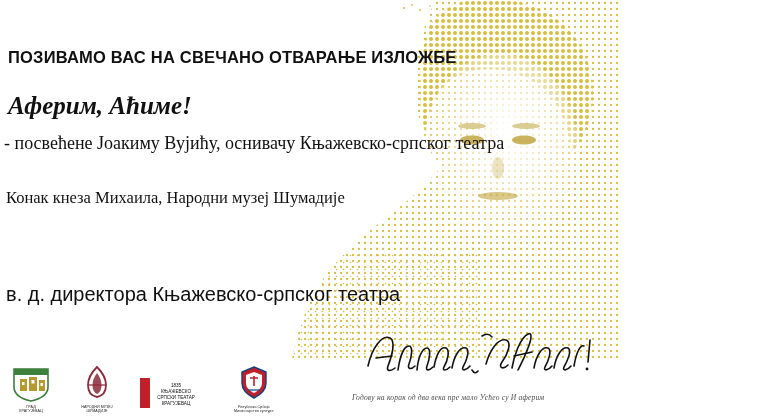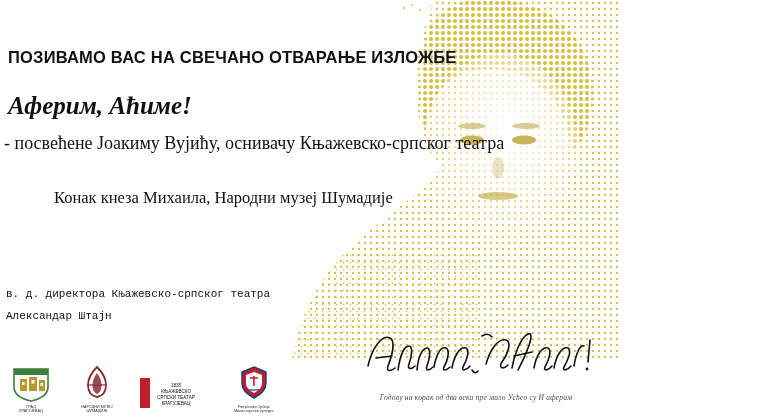--- a/index.html
+++ b/index.html
@@ -69,31 +69,30 @@
   }
   .venue {
     position: absolute;
     left: 6px;
     top: 186px;
     font-family: "Liberation Serif", serif;
     font-size: 16.5px;
     color: #111111;
     line-height: 24px;
     white-space: nowrap;
-    margin-left: 48px;
   }
   .venue div {
     white-space: nowrap;
   }
   .signature-block {
     position: absolute;
     left: 6px;
     top: 283px;
-    font-family: Liberation Mono, monospace;
-    font-size: 11px;
+    font-family: Liberation Sans, sans-serif;
+    font-size: 20px;
     color: #111111;
     line-height: 22px;
   }
   .signature-block div {
     white-space: nowrap;
   }
 
   
   .logos {
     position: absolute;
@@ -126,21 +125,21 @@
     right: 18px;
     bottom: 40px;
     width: 240px;
     height: 54px;
   }
   .script-caption {
     position: absolute;
     right: 20px;
     bottom: 18px;
     width: 248px;
-    text-align: center;
+    text-align: left;
     font-family: "Liberation Serif", serif;
     font-style: italic;
     font-size: 7.5px;
     color: #4a4a4a;
     letter-spacing: 0.2px;
   }
   .stray-dots {
     position: absolute;
     left: 400px;
     top: 2px;
@@ -233,21 +232,20 @@
   <div class="exhibition-title">Аферим, Аћиме!</div>
 
   <div class="subtitle">- посвећене Јоакиму Вујићу, оснивачу Књажевско-српског театра</div>
 
   <div class="venue">
     <div>Конак кнеза Михаила, Народни музеј Шумадије</div>
   </div>
 
   <div class="signature-block">
     <div>в. д. директора Књажевско-српског театра</div>
-    <div>Александар Штајн</div>
   </div>
 
   <div class="script-signature">
     <svg width="240" height="54" viewBox="0 0 240 54" xmlns="http://www.w3.org/2000/svg">
       <g fill="none" stroke="#111111" stroke-width="1.6" stroke-linecap="round" stroke-linejoin="round">
         <path d="M6,40 C10,22 20,8 28,12 C34,15 30,30 26,40 C24,45 28,46 33,42"></path>
         <path d="M14,32 L30,30"></path>
         <path d="M36,44 C38,30 42,20 47,20 C51,20 50,30 47,38 C45,43 49,44 53,40"></path>
         <path d="M55,44 C56,32 60,22 65,22 C69,22 68,32 65,40 C63,45 67,45 71,41"></path>
         <path d="M72,41 C74,30 78,20 84,22 C88,24 86,34 82,41 C80,45 84,45 88,41"></path>

